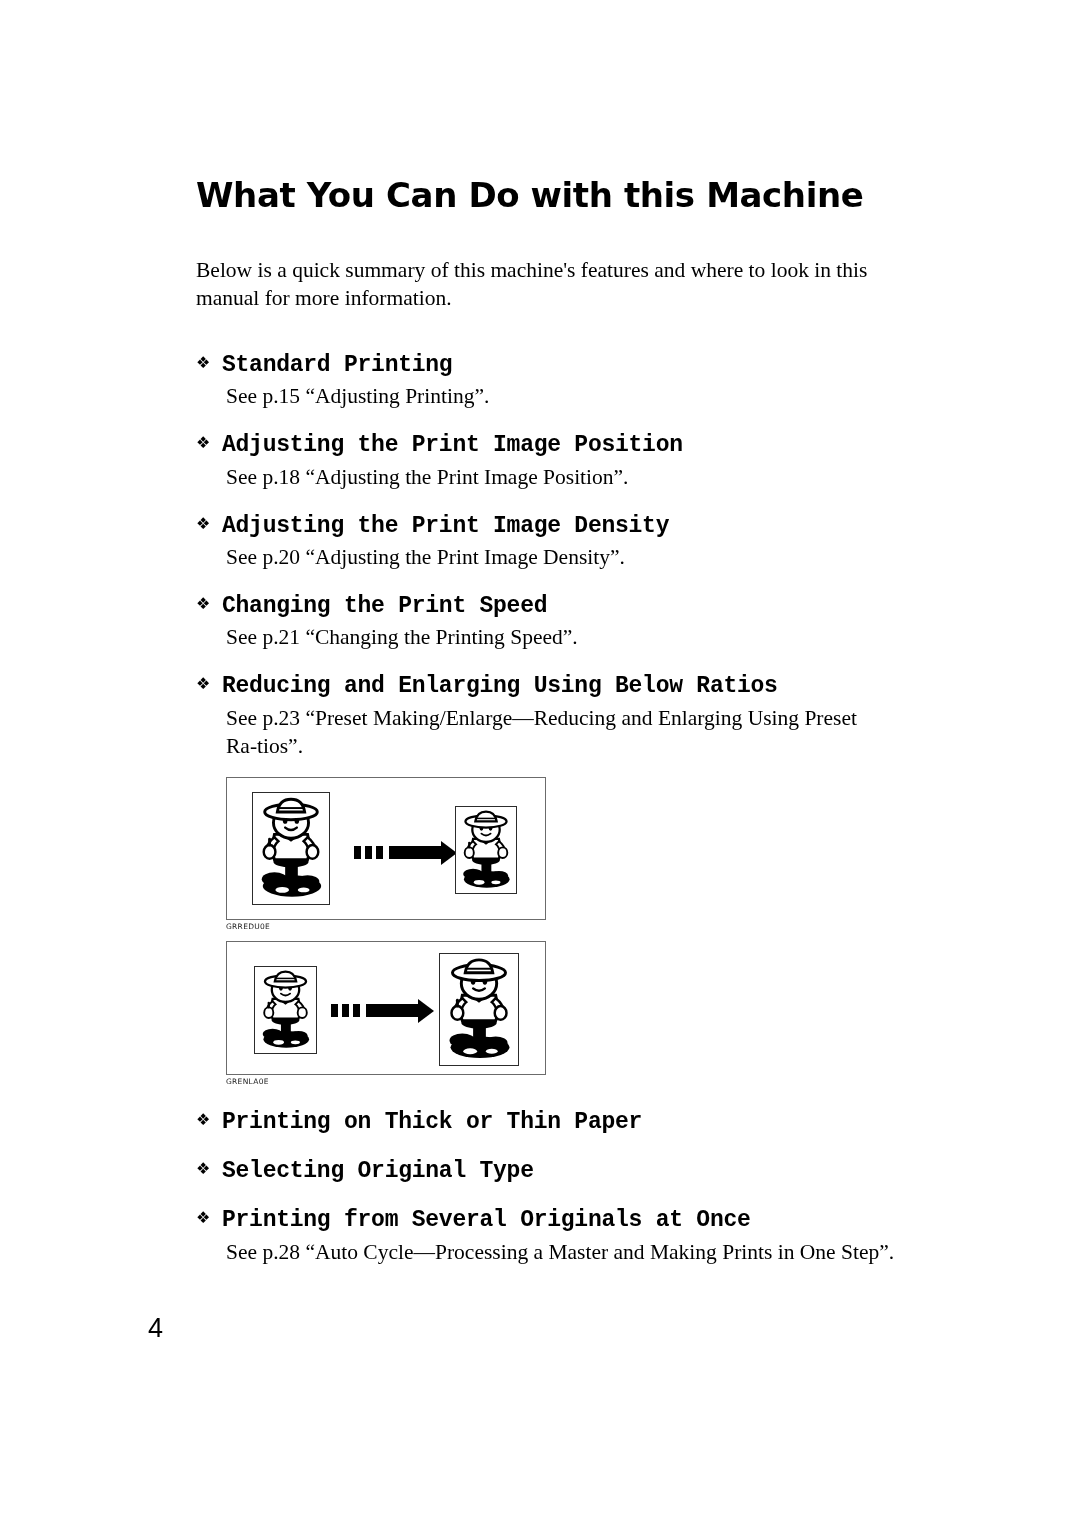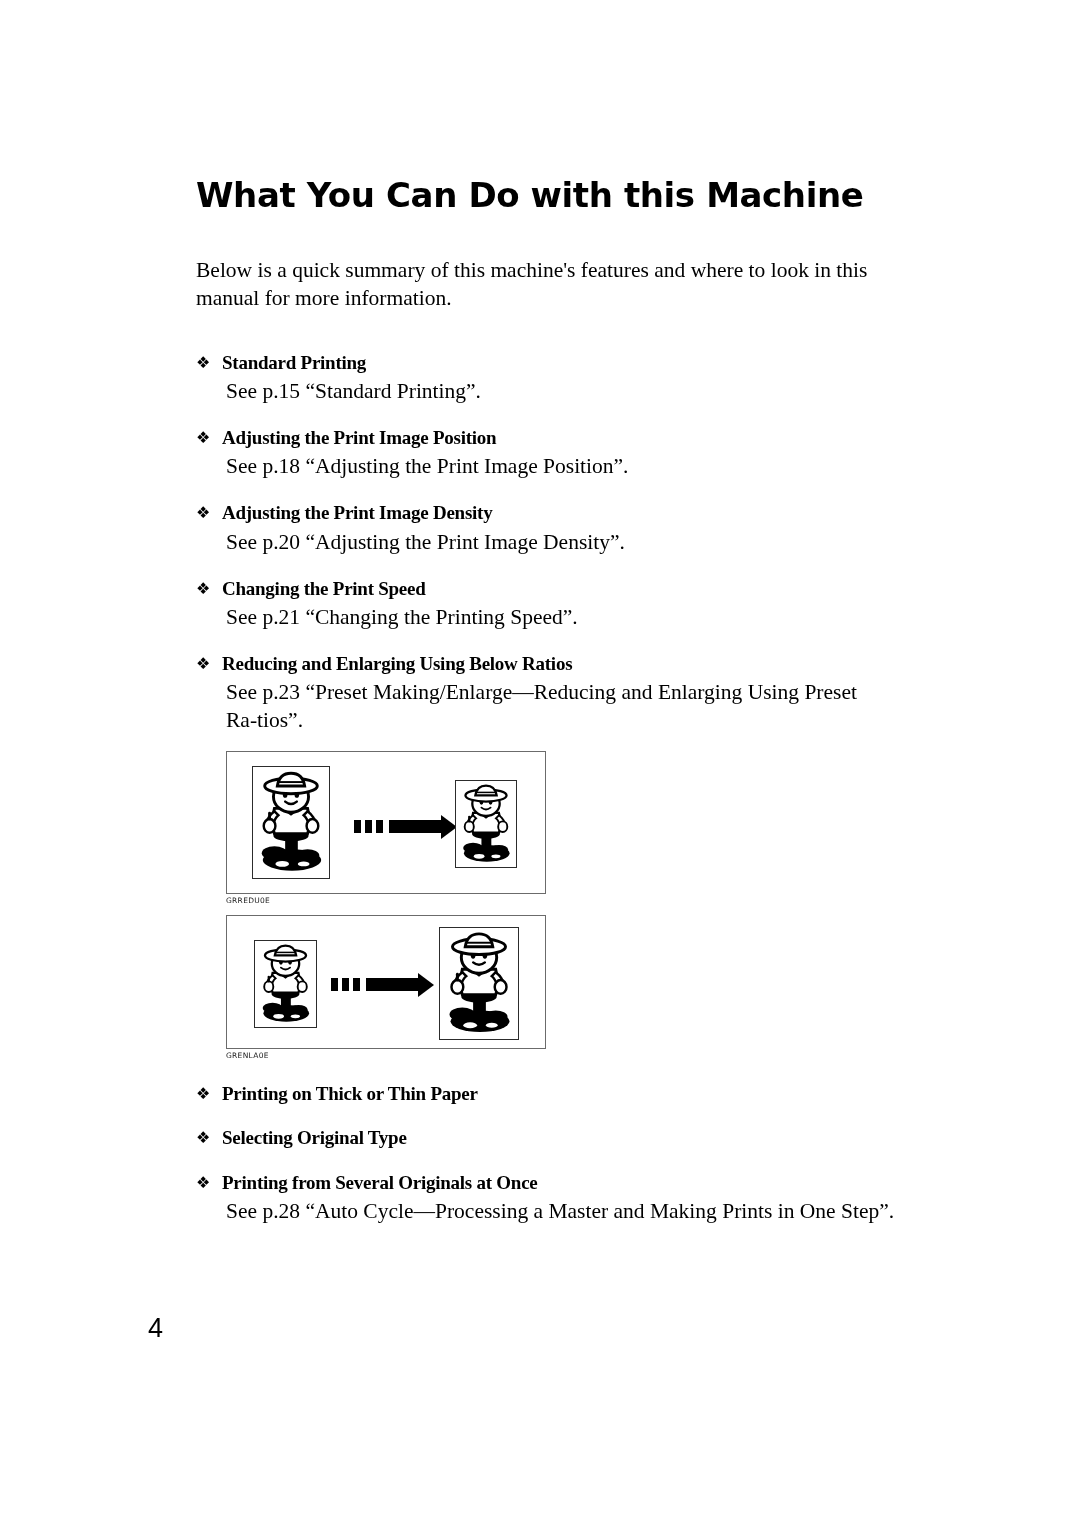--- a/index.html
+++ b/index.html
@@ -64,23 +64,23 @@
     font-family: "DejaVu Sans", sans-serif;
     font-size: 16px;
     line-height: 1.4;
     width: 26px;
     flex: 0 0 26px;
     color: #000;
     transform: translateY(1px);
   }
 
   .feature-title {
-    font-family: Liberation Serif, serif;
+    font-family: Liberation Mono, monospace;
     font-weight: bold;
-    font-size: 19px;
+    font-size: 23px;
     line-height: 1.28;
     letter-spacing: -0.25px;
   }
 
   .feature-body {
     font-family: "Liberation Serif", serif;
     font-size: 21.5px;
     line-height: 1.3;
     margin-left: 30px;
     width: 664px;
@@ -170,21 +170,21 @@
 
     <h1 class="page-title">What You Can Do with this Machine</h1>
 
     <p class="intro">Below is a quick summary of this machine's features and where to look in this manual for more information.</p>
 
     <div class="feature">
       <div class="feature-head">
         <span class="bullet">❖</span>
         <span class="feature-title">Standard Printing</span>
       </div>
-      <div class="feature-body">See p.15 “Standard Printing”.</div>
+      <div class="feature-body">See p.15 “Adjusting Printing”.</div>
     </div>
 
     <div class="feature">
       <div class="feature-head">
         <span class="bullet">❖</span>
         <span class="feature-title">Adjusting the Print Image Position</span>
       </div>
       <div class="feature-body">See p.18 “Adjusting the Print Image Position”.</div>
     </div>
 

